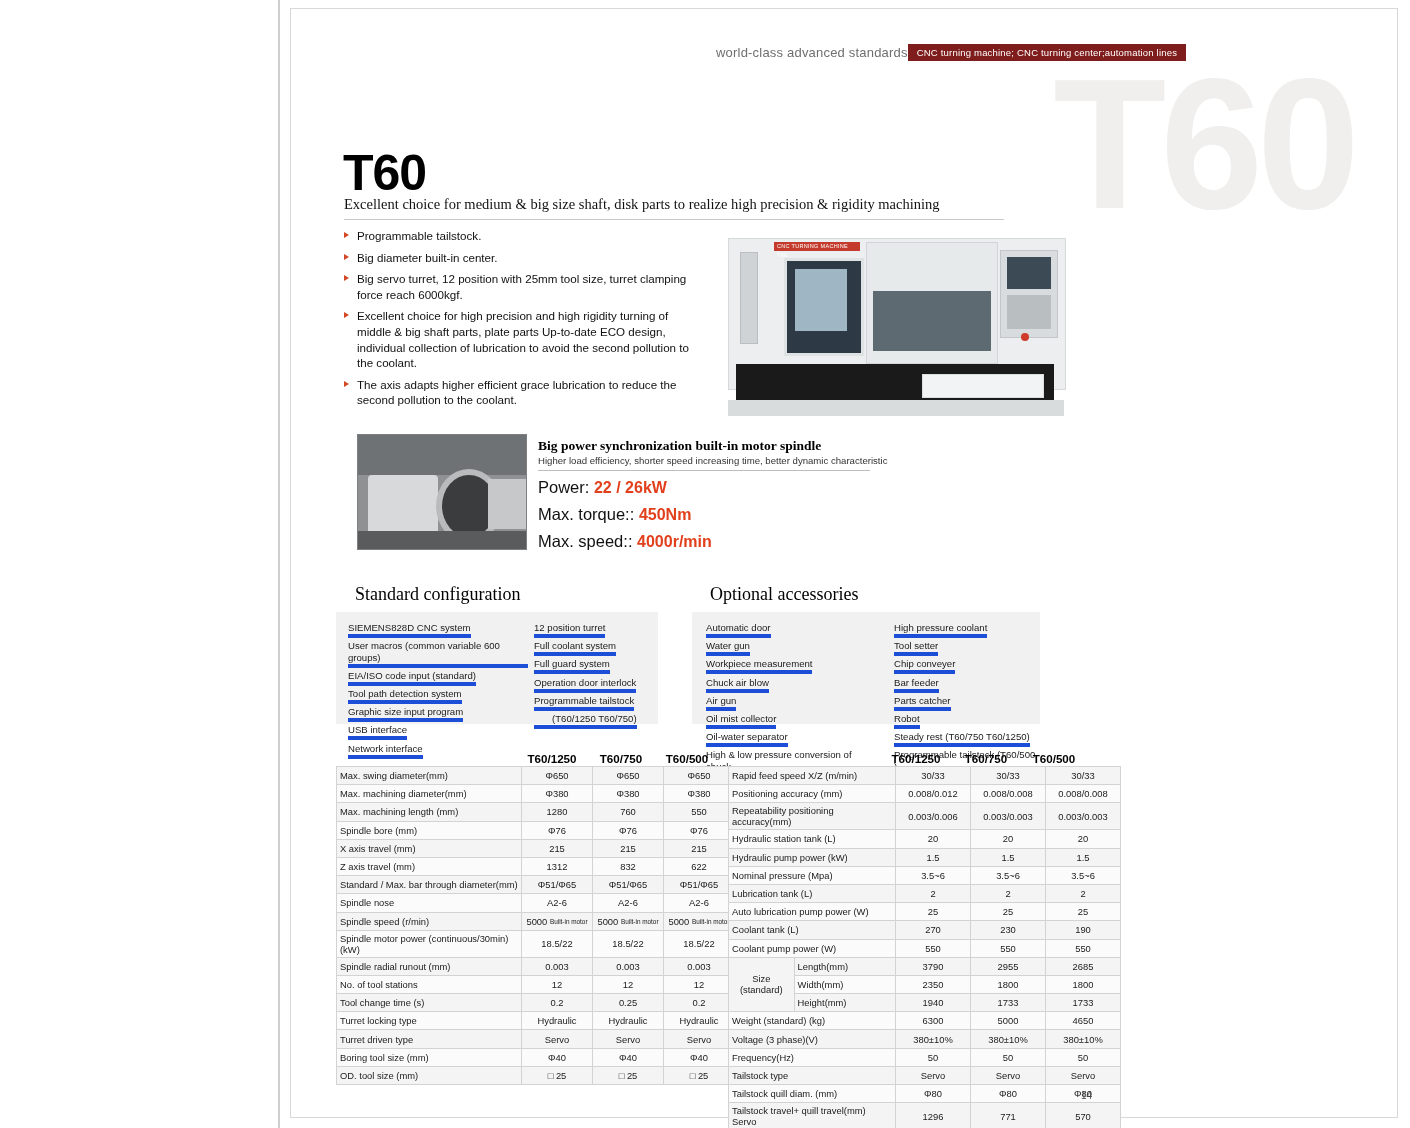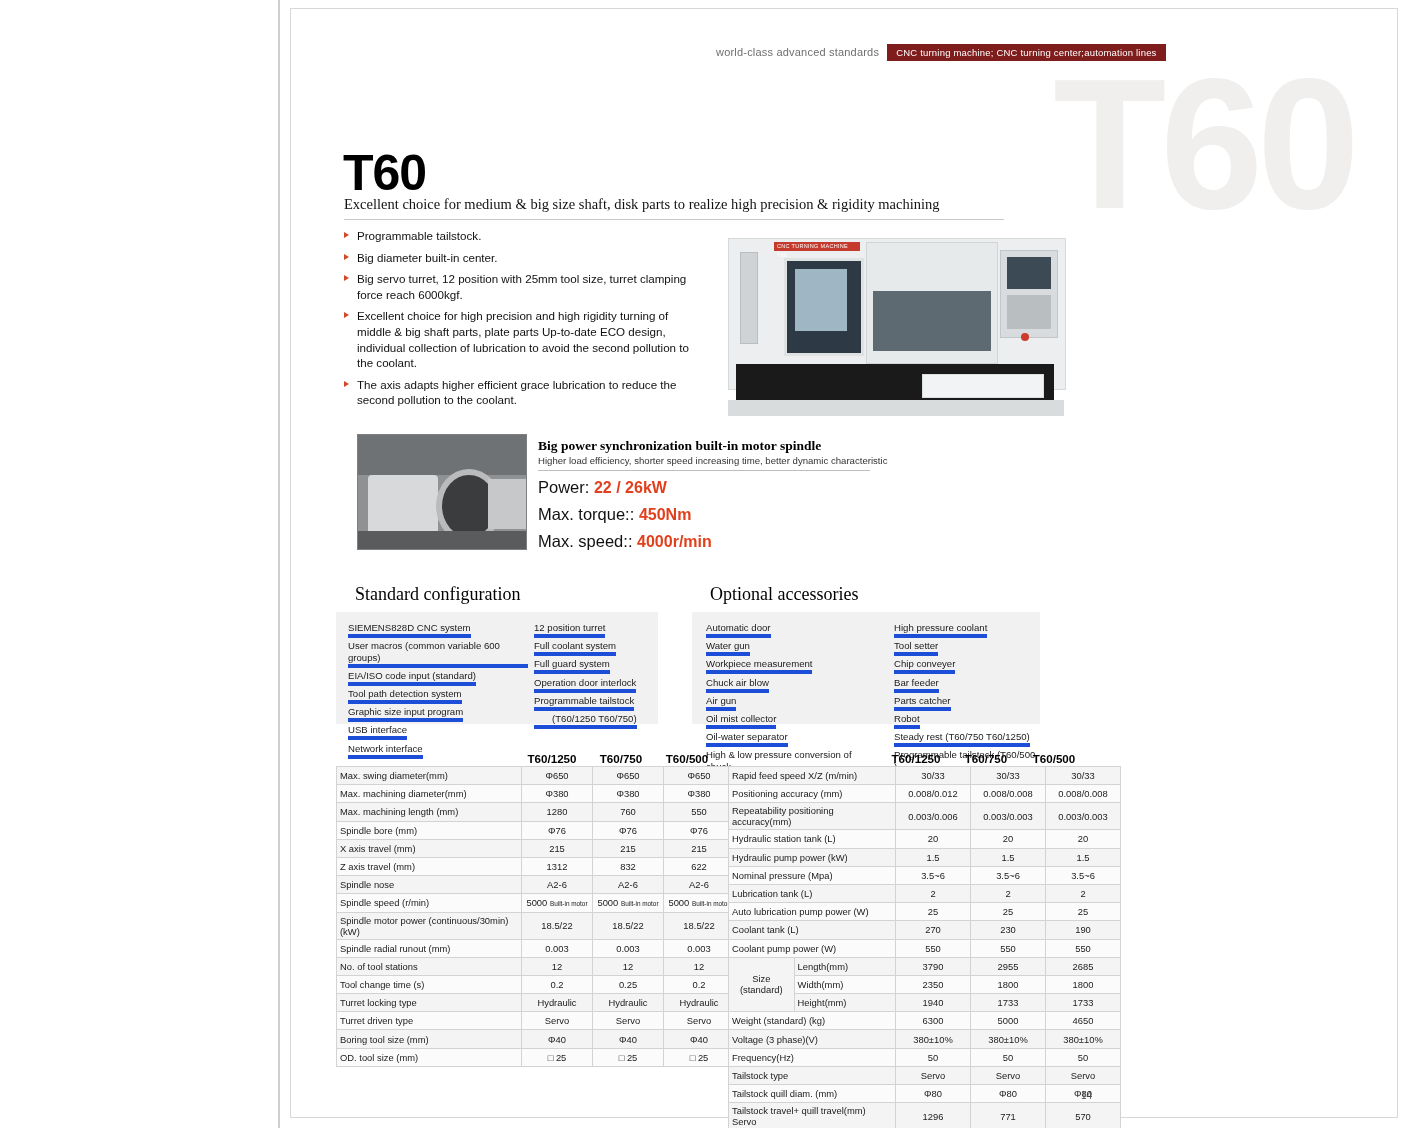--- a/index.html
+++ b/index.html
@@ -5,21 +5,21 @@
   html,body{margin:0;padding:0;}
   body{width:1410px;height:1128px;background:#ffffff;font-family:"Liberation Sans",sans-serif;color:#000;}
   .page{position:relative;width:1410px;height:1128px;background:#fff;overflow:hidden;}
   .left-band{position:absolute;left:0;top:0;width:278px;height:1128px;background:#fff;}
   .band-line{position:absolute;left:278px;top:0;width:2px;height:1128px;background:#cfcfcf;}
   .sheet{position:absolute;left:280px;top:0;width:1130px;height:1128px;background:#fff;}
   .outer-border{position:absolute;left:290px;top:8px;width:1108px;height:1110px;border:1px solid #d8d8d8;box-sizing:border-box;}
 
   
   .hdr{position:absolute;left:716px;top:44px;display:flex;align-items:center;height:16px;}
-  .hdr-left{font-size:11px;color:#6f6f6f;letter-spacing:.2px;padding-right:8px;}
+  .hdr-left{font-size:13px;color:#6f6f6f;letter-spacing:.2px;}
   .hdr-right{background:#7f1d1d;color:#fff;font-size:9.5px;padding:3px 9px;letter-spacing:.2px;white-space:nowrap;}
 
   
   .ghost{position:absolute;right:56px;top:52px;font-size:185px;font-weight:bold;color:#f0efee;letter-spacing:-6px;line-height:1;font-family:"Liberation Sans",sans-serif;}
 
   
   .title{position:absolute;left:343px;top:148px;font-size:50px;font-weight:bold;letter-spacing:-1px;line-height:1;font-family:"Liberation Sans",sans-serif;}
   .subtitle{position:absolute;left:344px;top:196px;font-size:14.5px;font-family:"Liberation Serif",serif;color:#111;white-space:nowrap;}
   .title-rule{position:absolute;left:344px;top:219px;width:660px;height:1px;background:#c9c9c9;}
 
@@ -244,20 +244,26 @@
           <td class="v">215</td>
           <td class="v">215</td>
         </tr>
     <tr>
           <td class="lbl">Z axis travel  (mm)</td>
           <td class="v">1312</td>
           <td class="v">832</td>
           <td class="v">622</td>
         </tr>
     <tr>
+          <td class="lbl">Standard / Max. bar through diameter(mm)</td>
+          <td class="v">Φ51/Φ65</td>
+          <td class="v">Φ51/Φ65</td>
+          <td class="v">Φ51/Φ65</td>
+        </tr>
+    <tr>
           <td class="lbl">Spindle nose</td>
           <td class="v">A2-6</td>
           <td class="v">A2-6</td>
           <td class="v">A2-6</td>
         </tr>
     <tr>
       <td class="lbl">Spindle speed  (r/min)</td>
       <td class="v"><span>5000</span> <span class="sup">Built-in motor</span></td>
       <td class="v"><span>5000</span> <span class="sup">Built-in motor</span></td>
       <td class="v"><span>5000</span> <span class="sup">Built-in motor</span></td>

